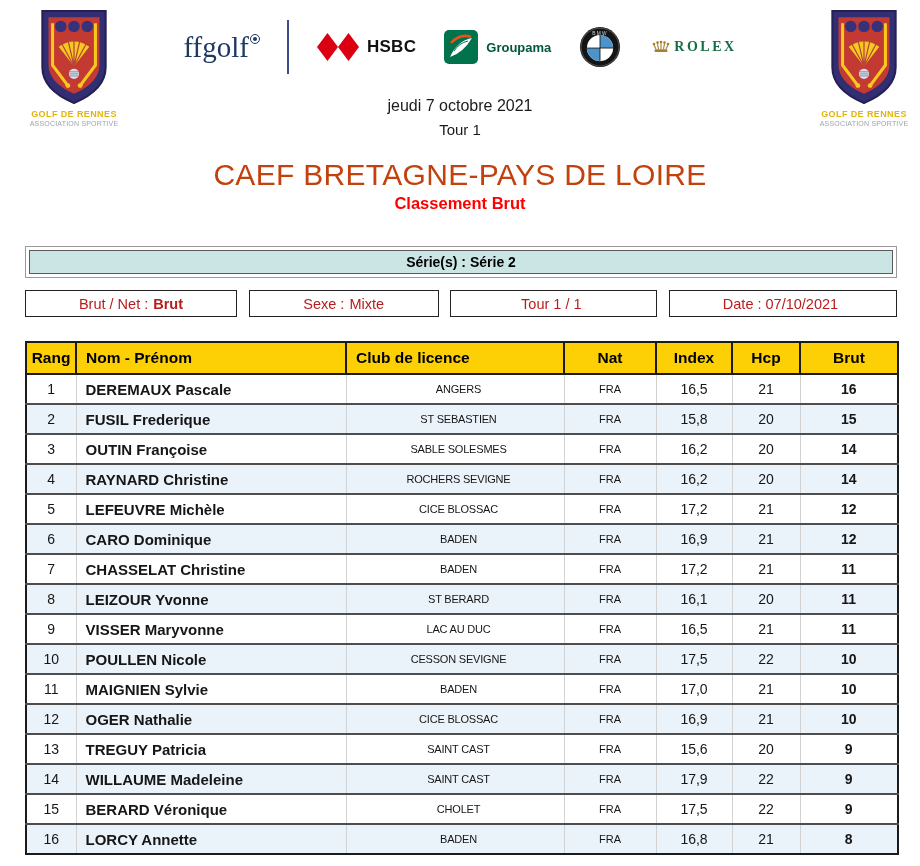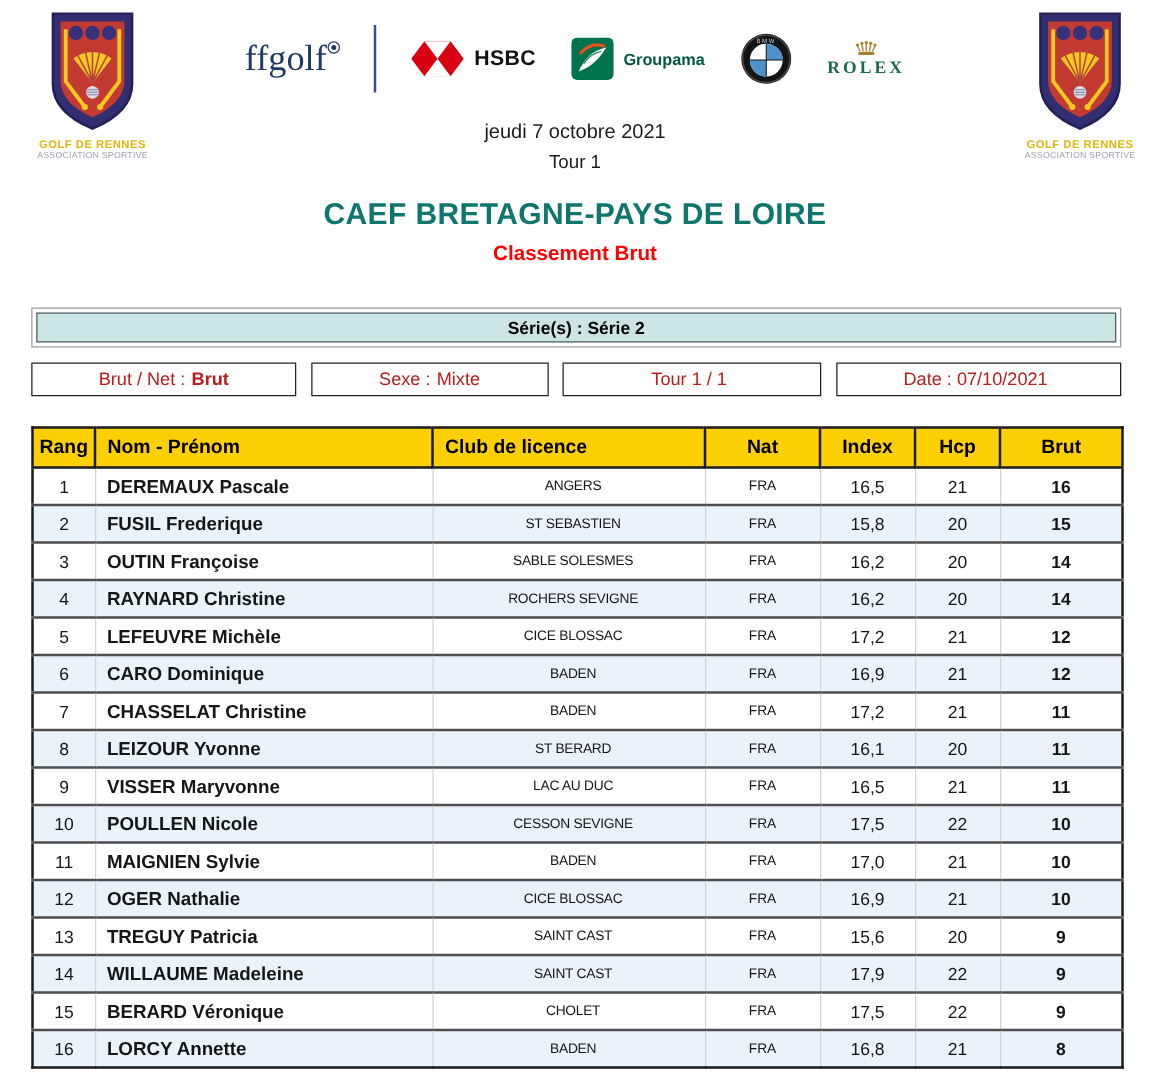--- a/index.html
+++ b/index.html
@@ -23,29 +23,29 @@
             display:flex;align-items:center;justify-content:center;gap:28px;}
   .ffgolf{font-family:"Liberation Serif", serif;font-size:29px;color:var(--ffgolf-navy);line-height:1;}
   .ffgolf .mark{display:inline-block;width:8px;height:8px;border:1.4px solid var(--ffgolf-navy);
                 border-radius:50%;position:relative;top:-13px;left:1px;}
   .ffgolf .mark::after{content:"";position:absolute;left:2px;top:2px;width:4px;height:4px;
                 border-radius:50%;background:var(--ffgolf-navy);}
   .vdivider{width:2px;height:54px;background:#3E4C8A;}
   .sponsor{display:flex;align-items:center;gap:8px;}
   .hsbc-label{font-size:17px;font-weight:bold;color:#121212;letter-spacing:.3px;}
   .groupama-label{font-size:13px;font-weight:bold;color:var(--groupama-text);}
-  .rolex{display:flex;flex-direction:column;align-items:center;gap:1px;text-align:right;}
+  .rolex{display:flex;align-items:center;gap:1px;text-align:right;}
   .rolex-label{font-family:"Liberation Serif", serif;font-size:14px;font-weight:bold;
                color:var(--rolex-green);letter-spacing:2.5px;}
 
   
   .centerline{position:absolute;left:0;right:0;text-align:center;}
   .date-line{top:97px;font-size:16px;color:#1b1b1b;}
   .tour-line{top:121px;font-size:15px;color:#1b1b1b;}
-  .title{top:158px;font-size:24px;font-weight:bold;letter-spacing:.3px;color:#0f766e;}
+  .title{top:158px;font-size:30px;font-weight:normal;letter-spacing:.3px;color:#c2410c;}
   .subtitle{top:194px;font-size:16.5px;font-weight:bold;color:var(--subtitle-red);}
 
   
   .series-outer{position:absolute;top:246px;left:25px;width:872px;box-sizing:border-box;
                 border:1px solid #9a9a9a;padding:3px;background:#fff;}
   .series-inner{border:1px solid #5a5a5a;background:var(--series-bg);height:22px;line-height:22px;
                 text-align:center;font-weight:bold;font-size:14px;color:#000;}
 
   
   .filters{position:absolute;top:290px;left:25px;width:872px;display:flex;justify-content:space-between;}

